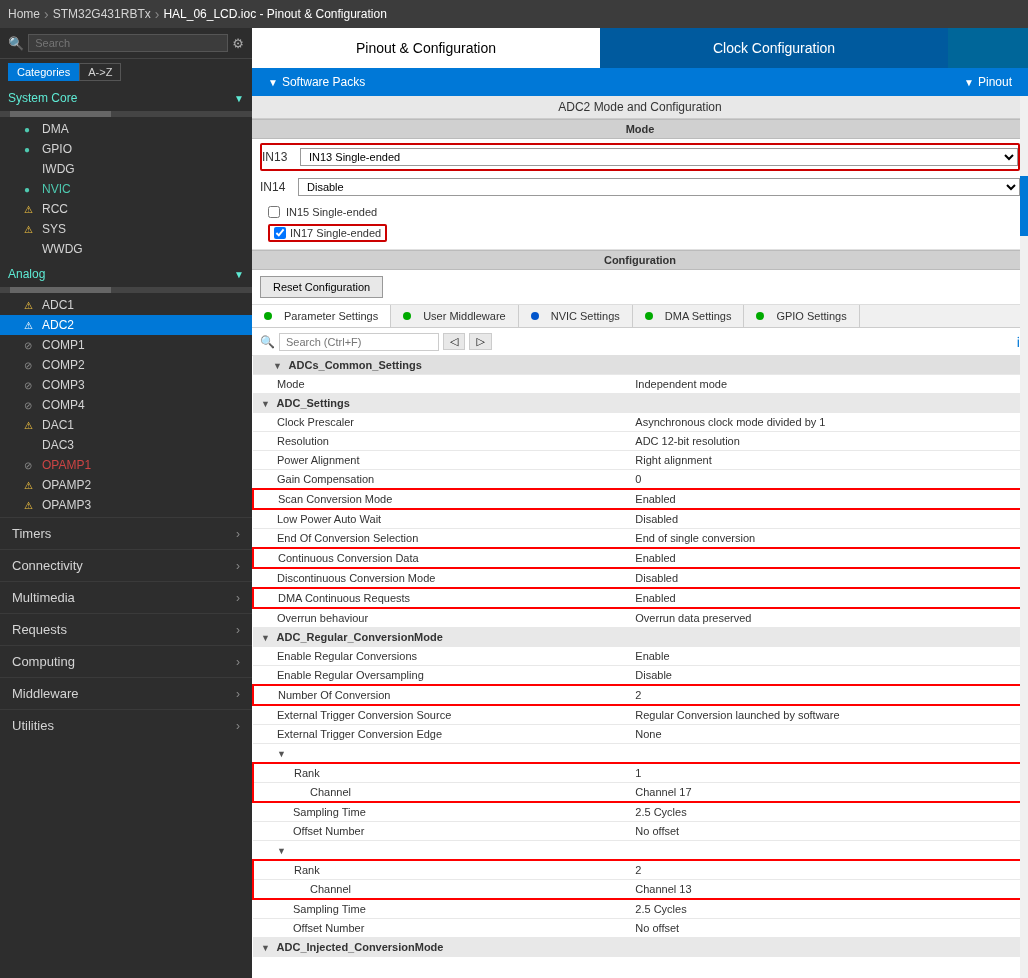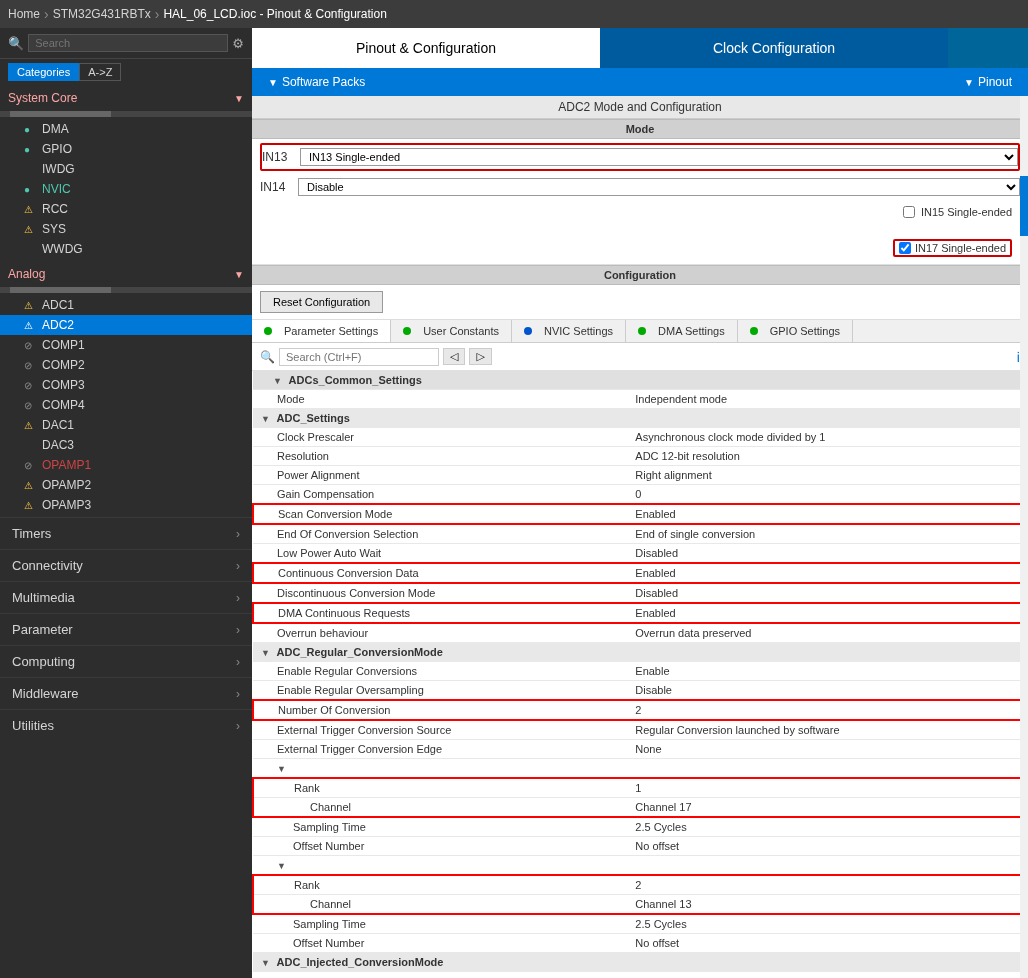--- a/index.html
+++ b/index.html
@@ -18,21 +18,21 @@
     .sidebar { width: 252px; background: #2d2d2d; color: #d4d4d4; overflow-y: auto; flex-shrink: 0; }
     .sidebar-search { display: flex; align-items: center; padding: 6px 8px; gap: 4px; background: #2d2d2d; border-bottom: 1px solid #444; }
     .sidebar-search input { background: #3c3c3c; border: 1px solid #555; color: #d4d4d4; padding: 2px 6px; font-size: 11px; flex: 1; }
     .sidebar-search-icon { color: #aaa; font-size: 13px; }
     .sidebar-gear-icon { color: #aaa; font-size: 13px; cursor: pointer; }
     .sidebar-tabs { display: flex; padding: 4px 8px; }
     .sidebar-tab { padding: 2px 8px; font-size: 11px; cursor: pointer; border: 1px solid #555; color: #d4d4d4; background: #2d2d2d; }
     .sidebar-tab.active { background: #0078d7; border-color: #0078d7; color: #fff; }
 
     .sidebar-section { }
-    .sidebar-section-header { display: flex; align-items: center; justify-content: space-between; padding: 6px 8px; cursor: pointer; color: #fca5a5; font-size: 12px; font-weight: 500; }
+    .sidebar-section-header { display: flex; align-items: center; justify-content: space-between; padding: 6px 8px; cursor: pointer; color: #5eead4; font-size: 12px; font-weight: 500; }
     .sidebar-section-header .arrow { font-size: 10px; }
     .sidebar-scroll-indicator { width: 100%; height: 6px; background: #444; position: relative; }
     .sidebar-scroll-thumb { height: 6px; background: #666; width: 40%; margin-left: 10px; }
 
     .sidebar-items { padding: 2px 0; }
     .sidebar-item { display: flex; align-items: center; padding: 3px 8px 3px 24px; cursor: pointer; color: #d4d4d4; font-size: 12px; gap: 4px; }
     .sidebar-item.active { background: #0078d7; color: #fff; }
     .sidebar-item.active .item-icon { color: #fff; }
     .item-icon { font-size: 10px; width: 14px; }
     .icon-warning { color: #f0c040; }
@@ -63,21 +63,21 @@
     .panel-title { text-align: center; background: #e8e8e8; padding: 4px; font-size: 12px; color: #333; font-weight: 500; border-bottom: 1px solid #ccc; }
     .section-title { text-align: center; background: #d0d0d0; padding: 3px; font-size: 11px; color: #333; font-weight: 600; border-bottom: 1px solid #bbb; border-top: 1px solid #bbb; }
 
     
     .mode-section { padding: 4px 8px; border-bottom: 1px solid #e0e0e0; }
     .mode-row { display: flex; align-items: center; padding: 3px 0; gap: 8px; }
     .mode-row label { font-size: 12px; color: #333; width: 30px; flex-shrink: 0; }
     .mode-row select, .mode-row .select-box { font-size: 11px; border: 1px solid #999; padding: 1px 4px; background: #fff; }
     .mode-row select { flex: 1; }
     .mode-row-outlined { border: 2px solid #cc0000; border-radius: 2px; }
-    .checkbox-row { display: flex; align-items: center; gap: 6px; padding: 3px 8px; justify-content: flex-end; }
+    .checkbox-row { display: flex; align-items: center; gap: 6px; padding: 3px 8px; }
     .checkbox-row input[type="checkbox"] { width: 12px; height: 12px; }
     .checkbox-row label { font-size: 11px; color: #333; }
     .checkbox-outlined { border: 2px solid #cc0000; padding: 1px 4px; border-radius: 2px; display: inline-flex; align-items: center; gap: 4px; }
     .config-toolbar { padding: 6px 8px; border-bottom: 1px solid #ddd; }
     .reset-btn { background: #e8e8e8; border: 1px solid #999; padding: 4px 12px; font-size: 11px; cursor: pointer; }
 
     .config-tabs { display: flex; background: #f0f0f0; border-bottom: 1px solid #ccc; }
     .config-tab { display: flex; align-items: center; gap: 12px; padding: 5px 12px; font-size: 11px; cursor: pointer; border-right: 1px solid #ccc; color: #333; }
     .config-tab.active { background: #fff; }
     .config-tab .tab-dot { width: 8px; height: 8px; border-radius: 50%; }
@@ -234,21 +234,21 @@
     </div>
     <div class="sidebar-nav-item">
       <span>Connectivity</span>
       <span class="nav-arrow">›</span>
     </div>
     <div class="sidebar-nav-item">
       <span>Multimedia</span>
       <span class="nav-arrow">›</span>
     </div>
     <div class="sidebar-nav-item">
-      <span>Parameter</span>
+      <span>Requests</span>
       <span class="nav-arrow">›</span>
     </div>
     <div class="sidebar-nav-item">
       <span>Computing</span>
       <span class="nav-arrow">›</span>
     </div>
     <div class="sidebar-nav-item">
       <span>Middleware</span>
       <span class="nav-arrow">›</span>
     </div>
@@ -300,41 +300,41 @@
           <select style="flex:1; font-size:11px; border:1px solid #999;">
             <option>Disable</option>
           </select>
         </div>
 
         <div class="checkbox-row" style="margin-top:4px;">
           <input type="checkbox" id="in15" style="">
           <label for="in15">IN15 Single-ended</label>
         </div>
 
-        <div class="checkbox-row" style="margin-top:15px;">
+        <div class="checkbox-row" style="margin-top:0;">
           <span class="checkbox-outlined">
             <input type="checkbox" id="in17" checked="" style="">
             <label for="in17">IN17 Single-ended</label>
           </span>
         </div>
       </div>
 
       <div class="section-title">Configuration</div>
       <div class="config-toolbar">
         <button class="reset-btn">Reset Configuration</button>
       </div>
 
       <div class="config-tabs">
         <div class="config-tab active">
           <span class="tab-dot tab-dot-green"></span>
           <span>Parameter Settings</span>
         </div>
         <div class="config-tab">
           <span class="tab-dot tab-dot-green"></span>
-          <span>User Constants</span>
+          <span>User Middleware</span>
         </div>
         <div class="config-tab">
           <span class="tab-dot tab-dot-blue"></span>
           <span>NVIC Settings</span>
         </div>
         <div class="config-tab">
           <span class="tab-dot tab-dot-green"></span>
           <span>DMA Settings</span>
         </div>
         <div class="config-tab">
@@ -387,26 +387,26 @@
             <td class="indent-1">Gain Compensation</td>
             <td>0</td>
           </tr>
 
           <tr style="outline: none;">
             <td class="indent-1" style="border-top:2px solid red; border-bottom:2px solid red; border-left:2px solid red;">Scan Conversion Mode</td>
             <td style="border-top:2px solid red; border-bottom:2px solid red; border-right:2px solid red;">Enabled</td>
           </tr>
 
           <tr>
+            <td class="indent-1">Low Power Auto Wait</td>
+            <td>Disabled</td>
+          </tr>
+          <tr>
             <td class="indent-1">End Of Conversion Selection</td>
             <td>End of single conversion</td>
-          </tr>
-          <tr>
-            <td class="indent-1">Low Power Auto Wait</td>
-            <td>Disabled</td>
           </tr>
 
           <tr>
             <td class="indent-1" style="border-top:2px solid red; border-bottom:2px solid red; border-left:2px solid red;">Continuous Conversion Data</td>
             <td style="border-top:2px solid red; border-bottom:2px solid red; border-right:2px solid red;">Enabled</td>
           </tr>
 
           <tr>
             <td class="indent-1">Discontinuous Conversion Mode</td>
             <td>Disabled</td>

